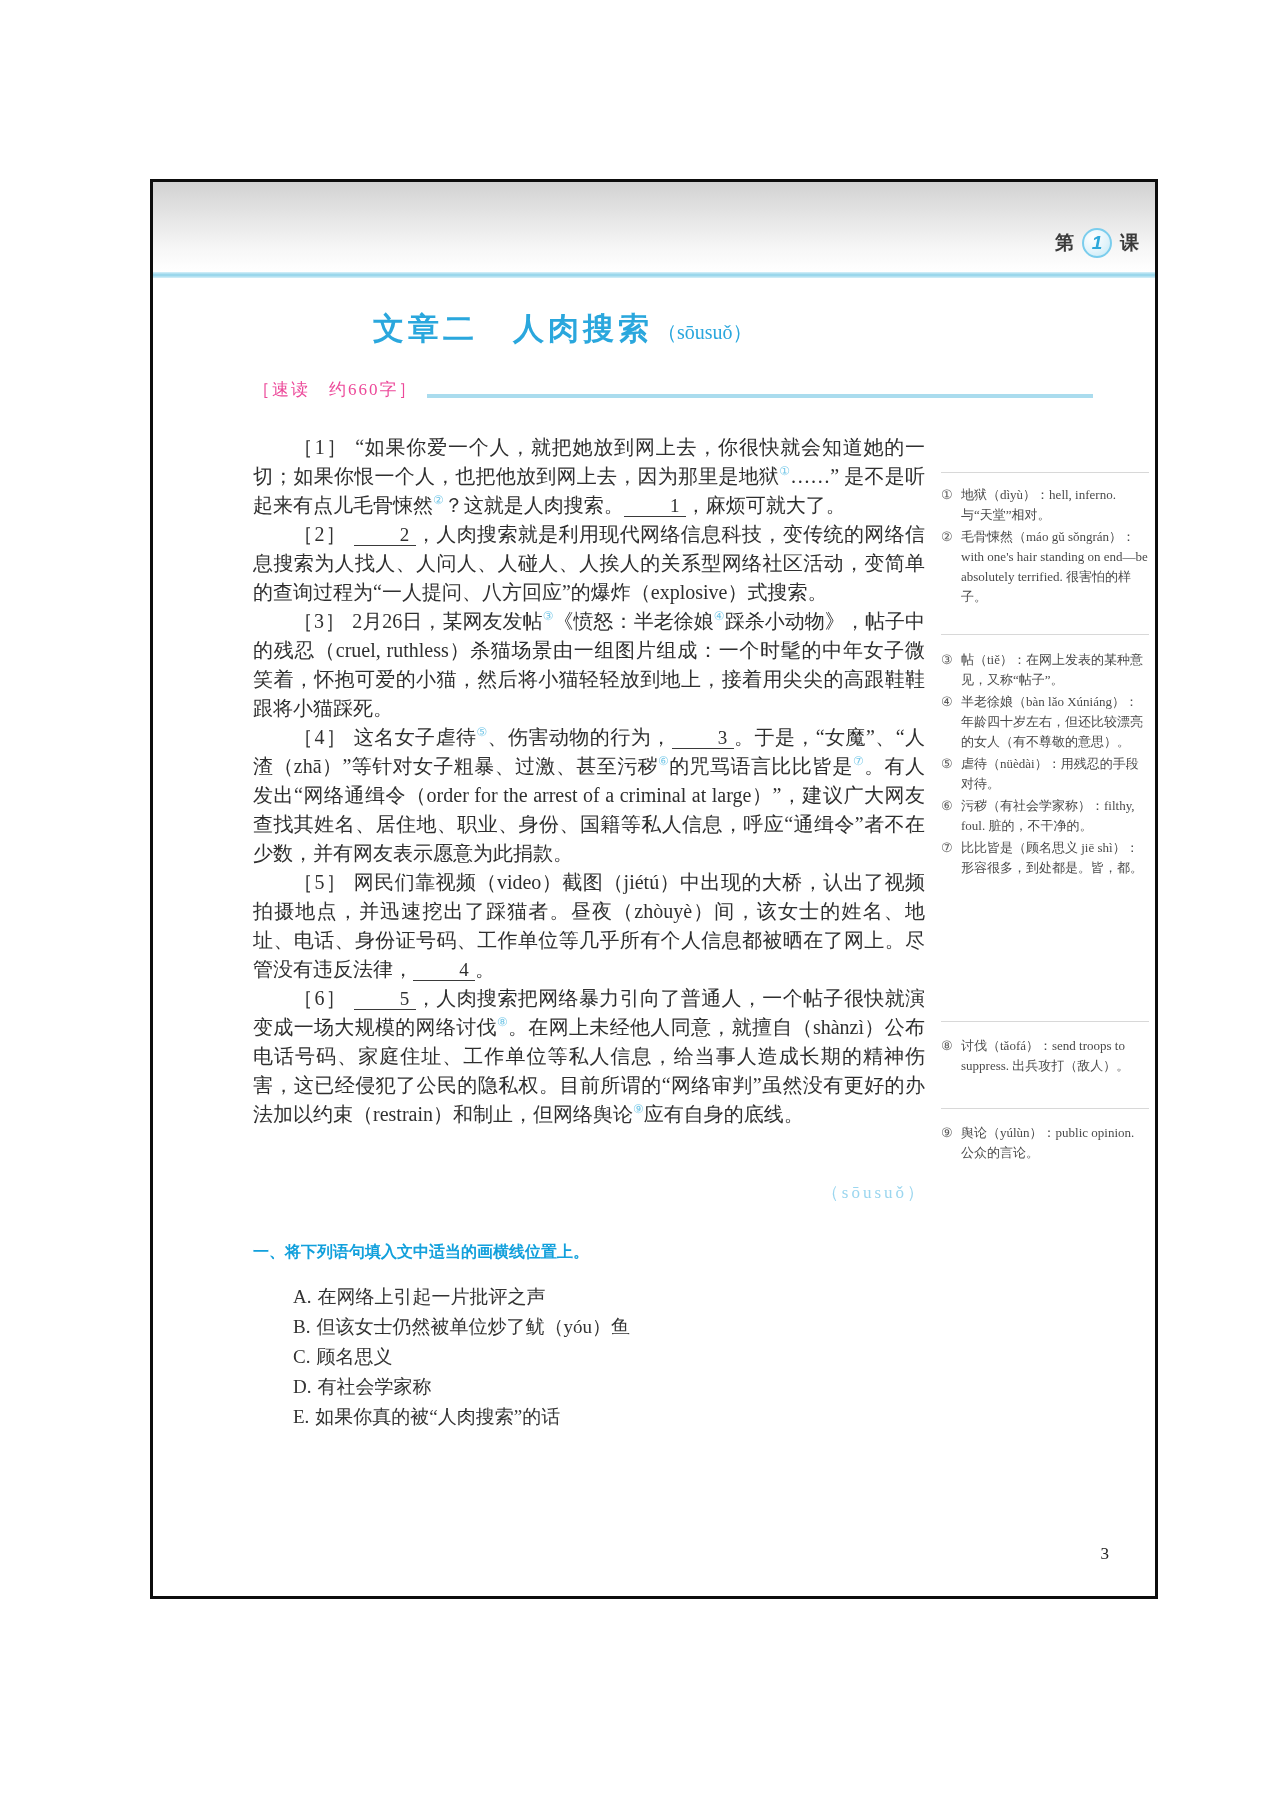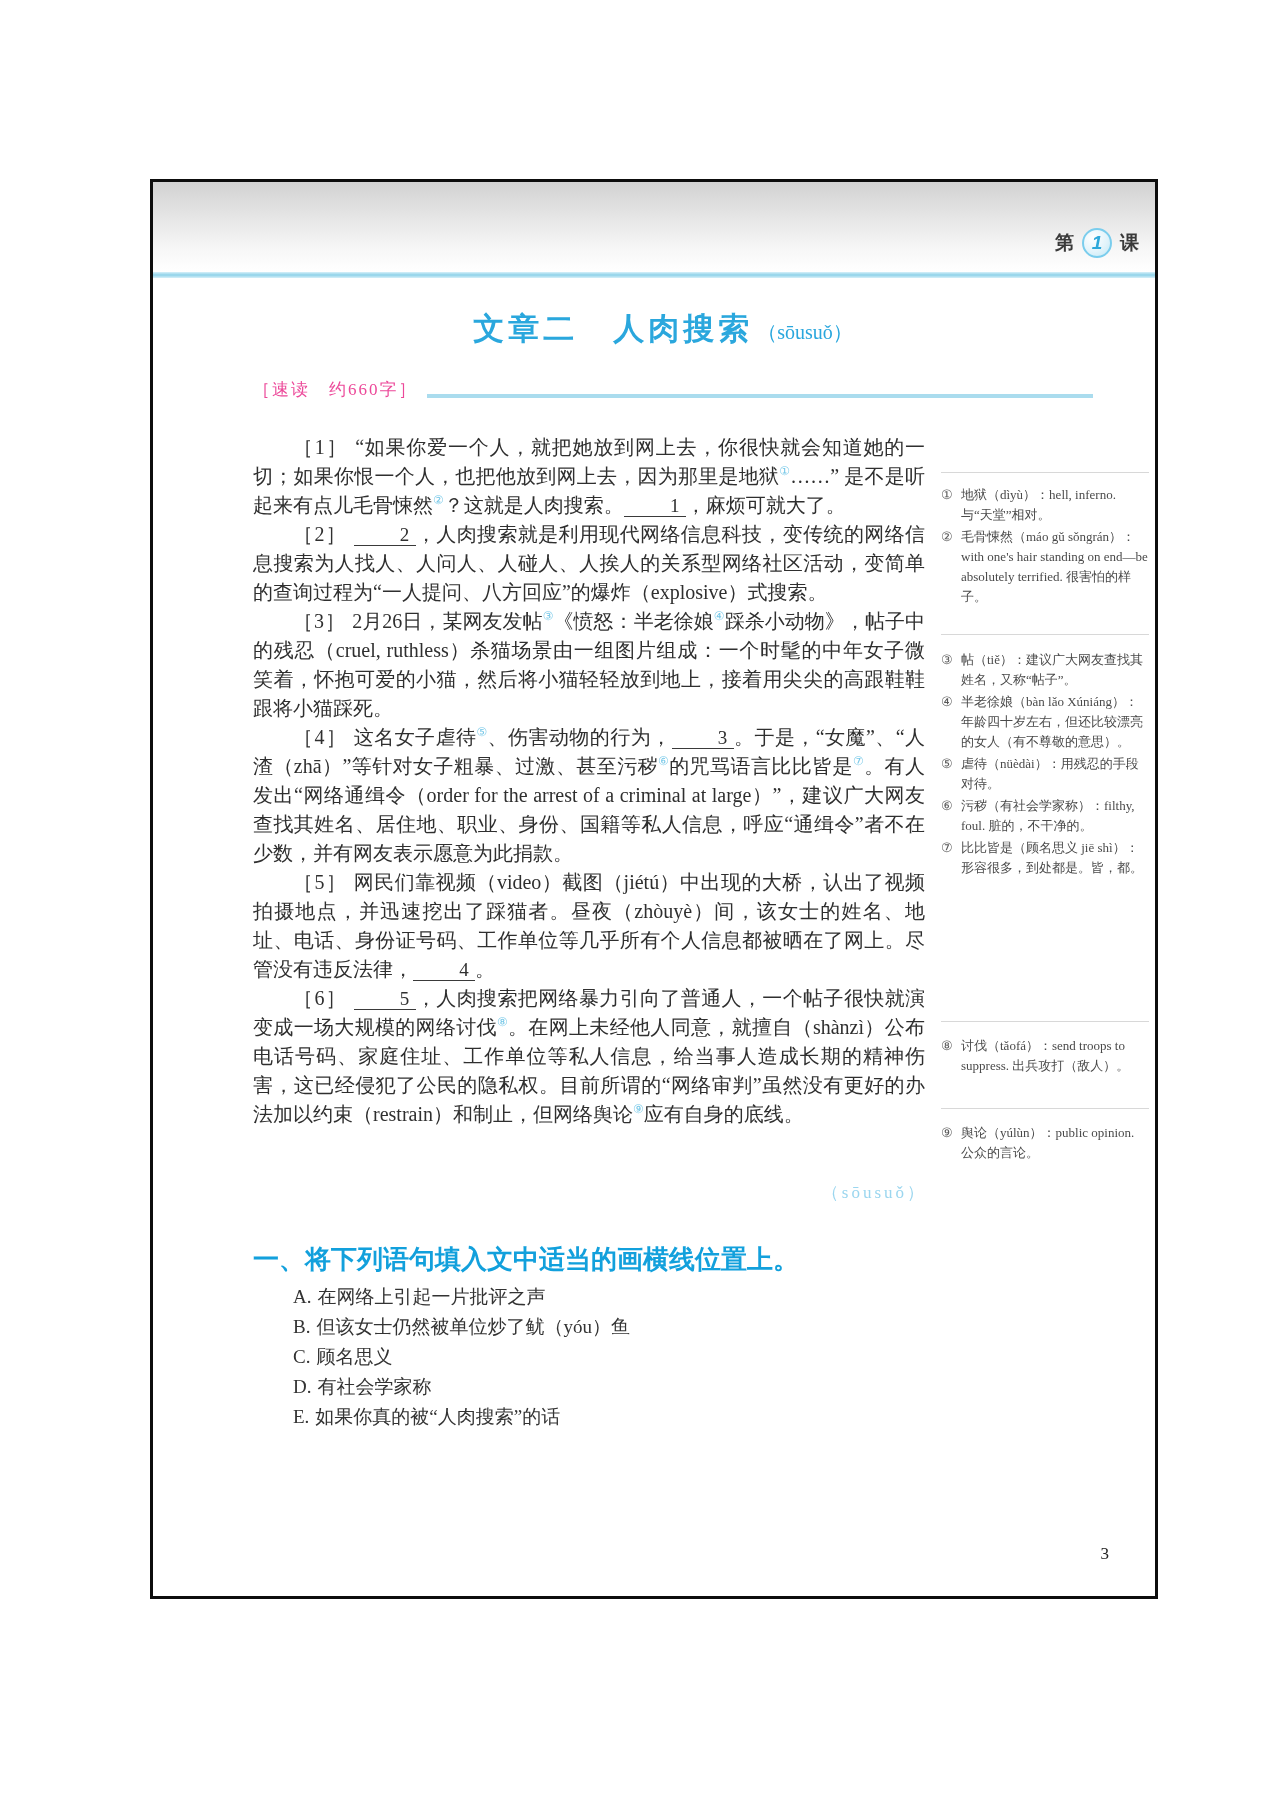--- a/index.html
+++ b/index.html
@@ -23,21 +23,21 @@
     position:absolute; top:46px; right:16px; display:flex; align-items:center; gap:8px;
     font-family:"Liberation Sans", sans-serif; font-weight:bold; font-size:19px; color:#3a3a3a;
   }
   .lesson-circle {
     width:30px; height:30px; border-radius:50%; border:2px solid #7acded;
     background:radial-gradient(circle at 35% 30%, #ffffff 0%, #e3f4fb 55%, #bfe7f5 100%);
     color:#2da8da; display:flex; align-items:center; justify-content:center;
     font-size:19px; font-style:italic; font-weight:bold; box-sizing:border-box;
   }
   .title-row {
-    position:absolute; top:126px; left:220px; width:580px; text-align:center;
+    position:absolute; top:126px; left:220px; width:580px; 
     color:#2aa7dd; white-space:nowrap;
   }
   .title-main { font-size:31px; font-weight:bold; letter-spacing:4px; }
   .title-pinyin { font-size:20px; letter-spacing:0; }
   .reading-tag {
     position:absolute; left:100px; top:196px; font-size:17px; color:#ec4899; letter-spacing:2px;
   }
   .reading-rule {
     position:absolute; left:274px; top:212px; width:666px; height:4px; background:#aadcee;
   }
@@ -58,21 +58,21 @@
   .notes {
     position:absolute; left:788px; top:0; width:210px;
     font-size:13px; line-height:20px; color:#4a4a4a;
   }
   .note-divider { position:absolute; left:0; width:208px; border-top:1px solid #d8d8d8; }
   .note-group { position:absolute; left:0; width:208px; }
   .note-item { position:relative; padding-left:20px; margin-bottom:2px; }
   .note-marker { position:absolute; left:0; top:0; color:#5a5a5a; }
   .exercise-heading {
     position:absolute; left:100px; top:1060px;
-    font-family:"Liberation Sans", sans-serif; font-weight:bold; font-size:26px; color:#12a0dc;
+    font-family:"Liberation Sans", sans-serif; font-weight:bold; font-size:16px; color:#12a0dc;
   }
   .options { position:absolute; left:140px; top:1100px; font-size:19px; color:#333333; }
   .option { height:30px; line-height:30px; white-space:nowrap; }
   .option-label { margin-right:6px; }
   .page-number {
     position:absolute; right:46px; bottom:32px; font-size:17px; color:#222222;
   }
 </style>
 </head>
 <body>
@@ -111,21 +111,21 @@
     <div class="attribution">（sōusuǒ）</div>
 
     <div class="notes">
       <div class="note-divider" style="top:290px"></div>
       <div class="note-group" style="top:303px" id="note-group-0">
           <div class="note-item"><span class="note-marker">①</span><span>地狱（dìyù）：hell, inferno. 与“天堂”相对。</span></div>
           <div class="note-item"><span class="note-marker">②</span><span>毛骨悚然（máo gǔ sǒngrán）：with one's hair standing on end—be absolutely terrified. 很害怕的样子。</span></div>
         </div>
       <div class="note-divider" style="top:452px"></div>
       <div class="note-group" style="top:468px" id="note-group-1">
-          <div class="note-item"><span class="note-marker">③</span><span>帖（tiě）：建议广大网友查找其姓名，又称“帖子”。</span></div>
+          <div class="note-item"><span class="note-marker">③</span><span>帖（tiě）：在网上发表的某种意见，又称“帖子”。</span></div>
           <div class="note-item"><span class="note-marker">④</span><span>半老徐娘（bàn lǎo Xúniáng）：年龄四十岁左右，但还比较漂亮的女人（有不尊敬的意思）。</span></div>
           <div class="note-item"><span class="note-marker">⑤</span><span>虐待（nüèdài）：用残忍的手段对待。</span></div>
           <div class="note-item"><span class="note-marker">⑥</span><span>污秽（有社会学家称）：filthy, foul. 脏的，不干净的。</span></div>
           <div class="note-item"><span class="note-marker">⑦</span><span>比比皆是（顾名思义 jiē shì）：形容很多，到处都是。皆，都。</span></div>
         </div>
       <div class="note-divider" style="top:839px"></div>
       <div class="note-group" style="top:854px" id="note-group-2">
           <div class="note-item"><span class="note-marker">⑧</span><span>讨伐（tǎofá）：send troops to suppress. 出兵攻打（敌人）。</span></div>
         </div>
       <div class="note-divider" style="top:926px"></div>

